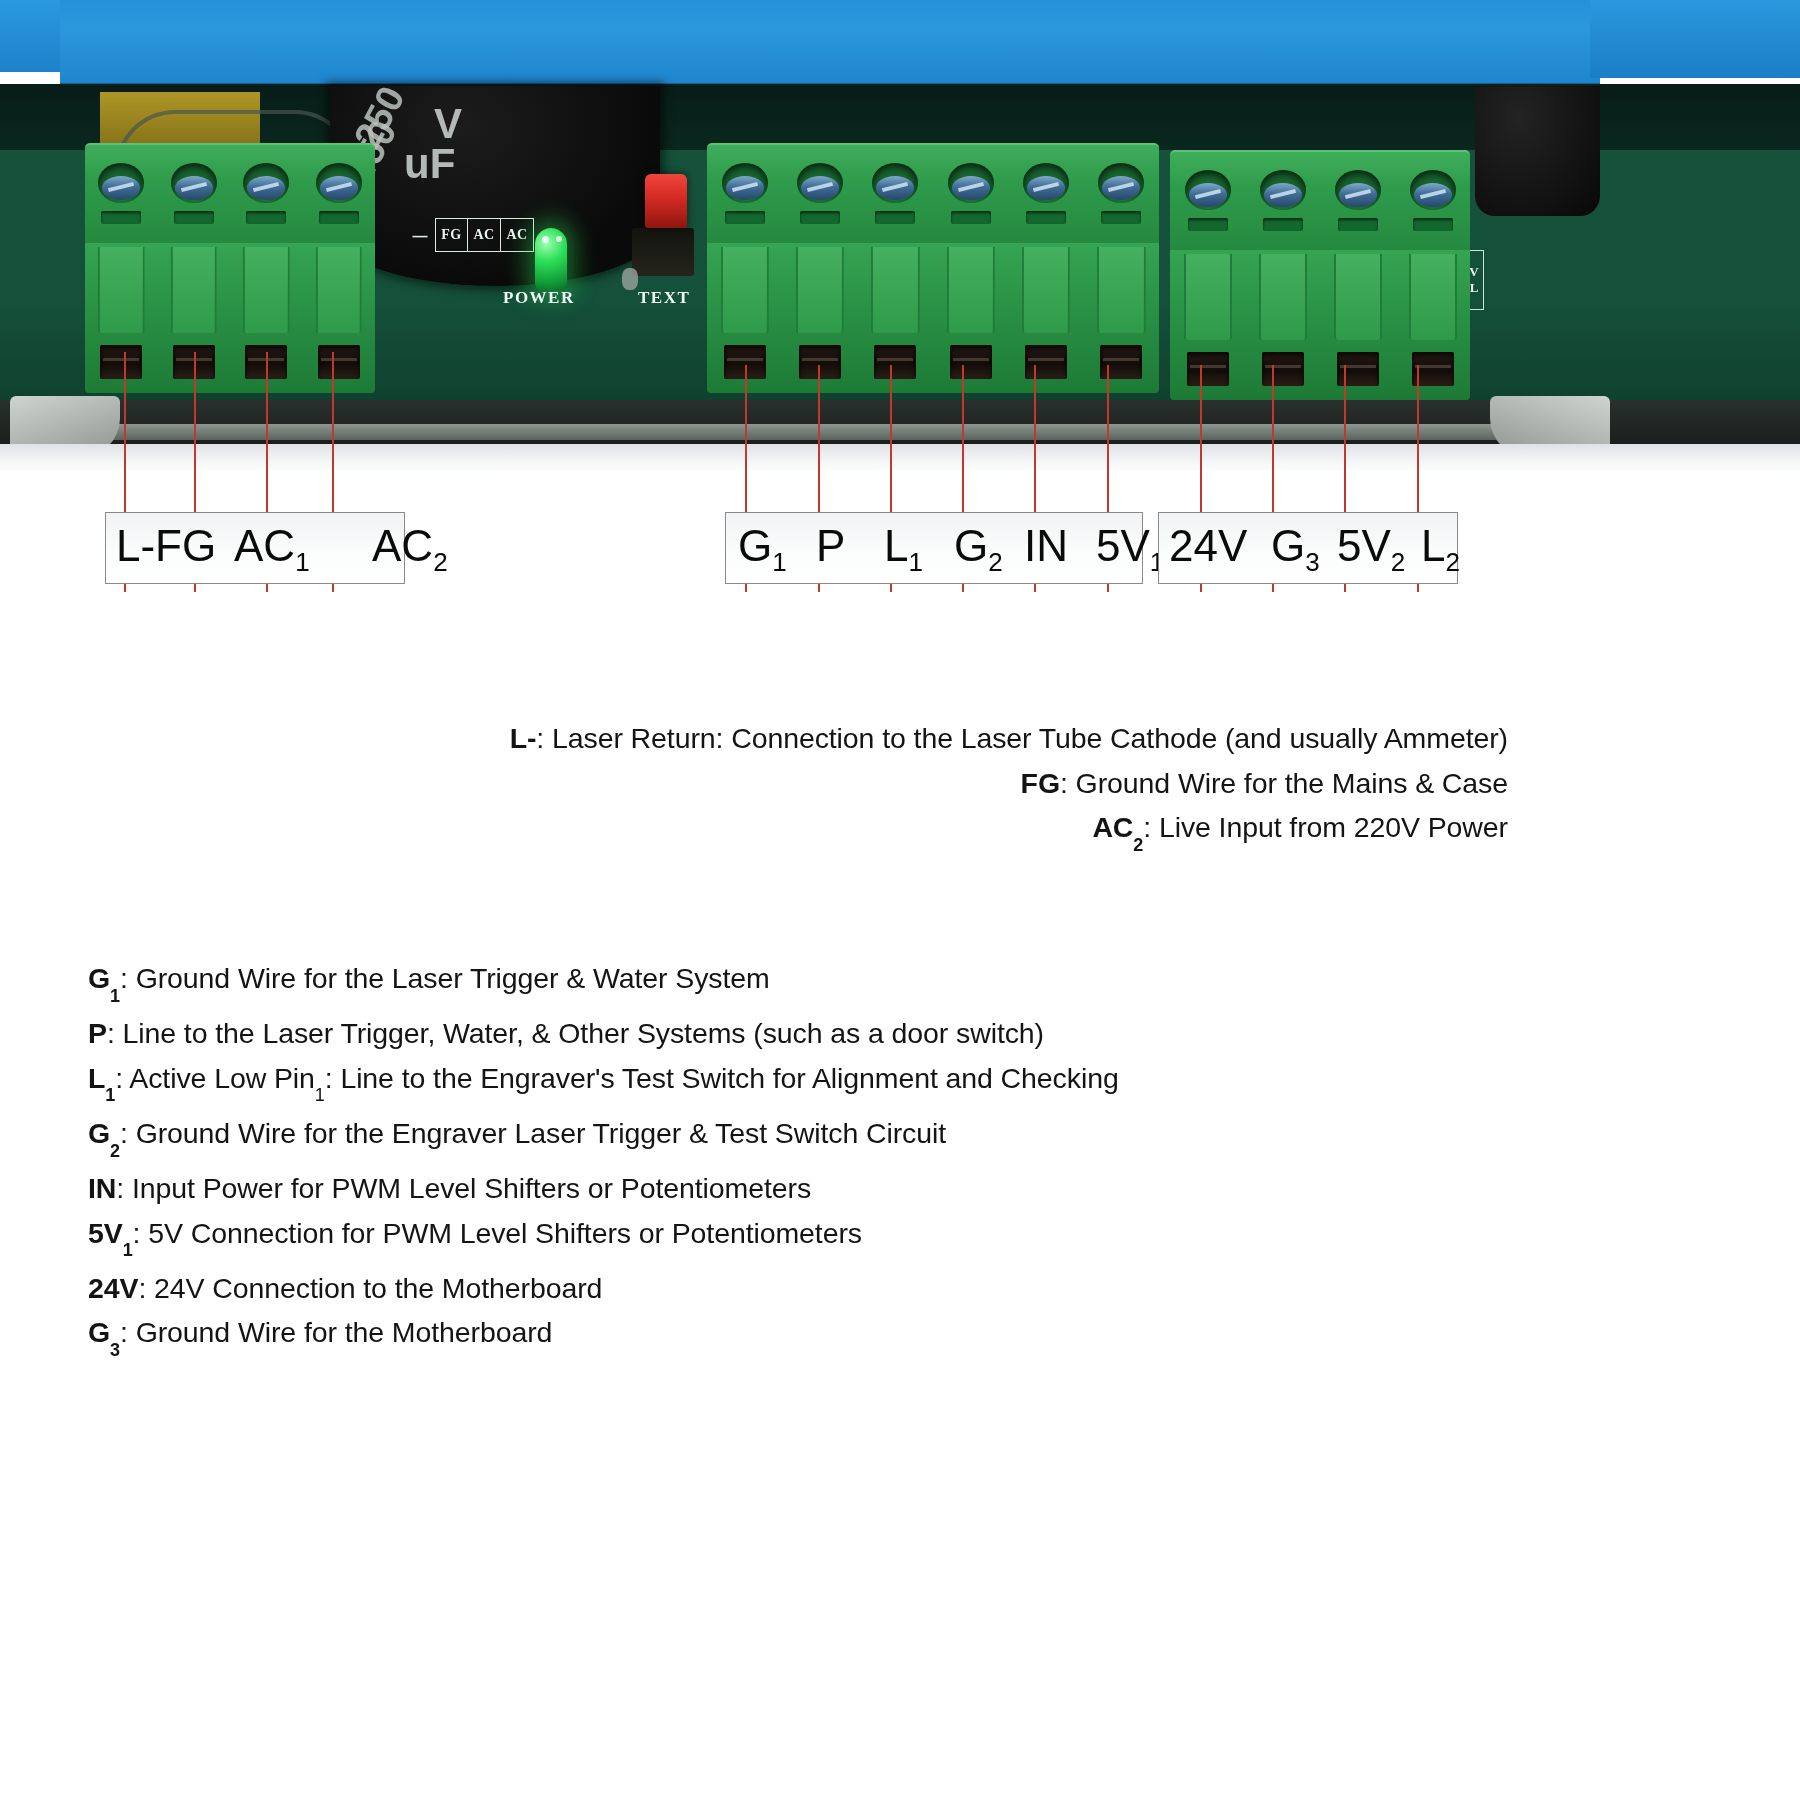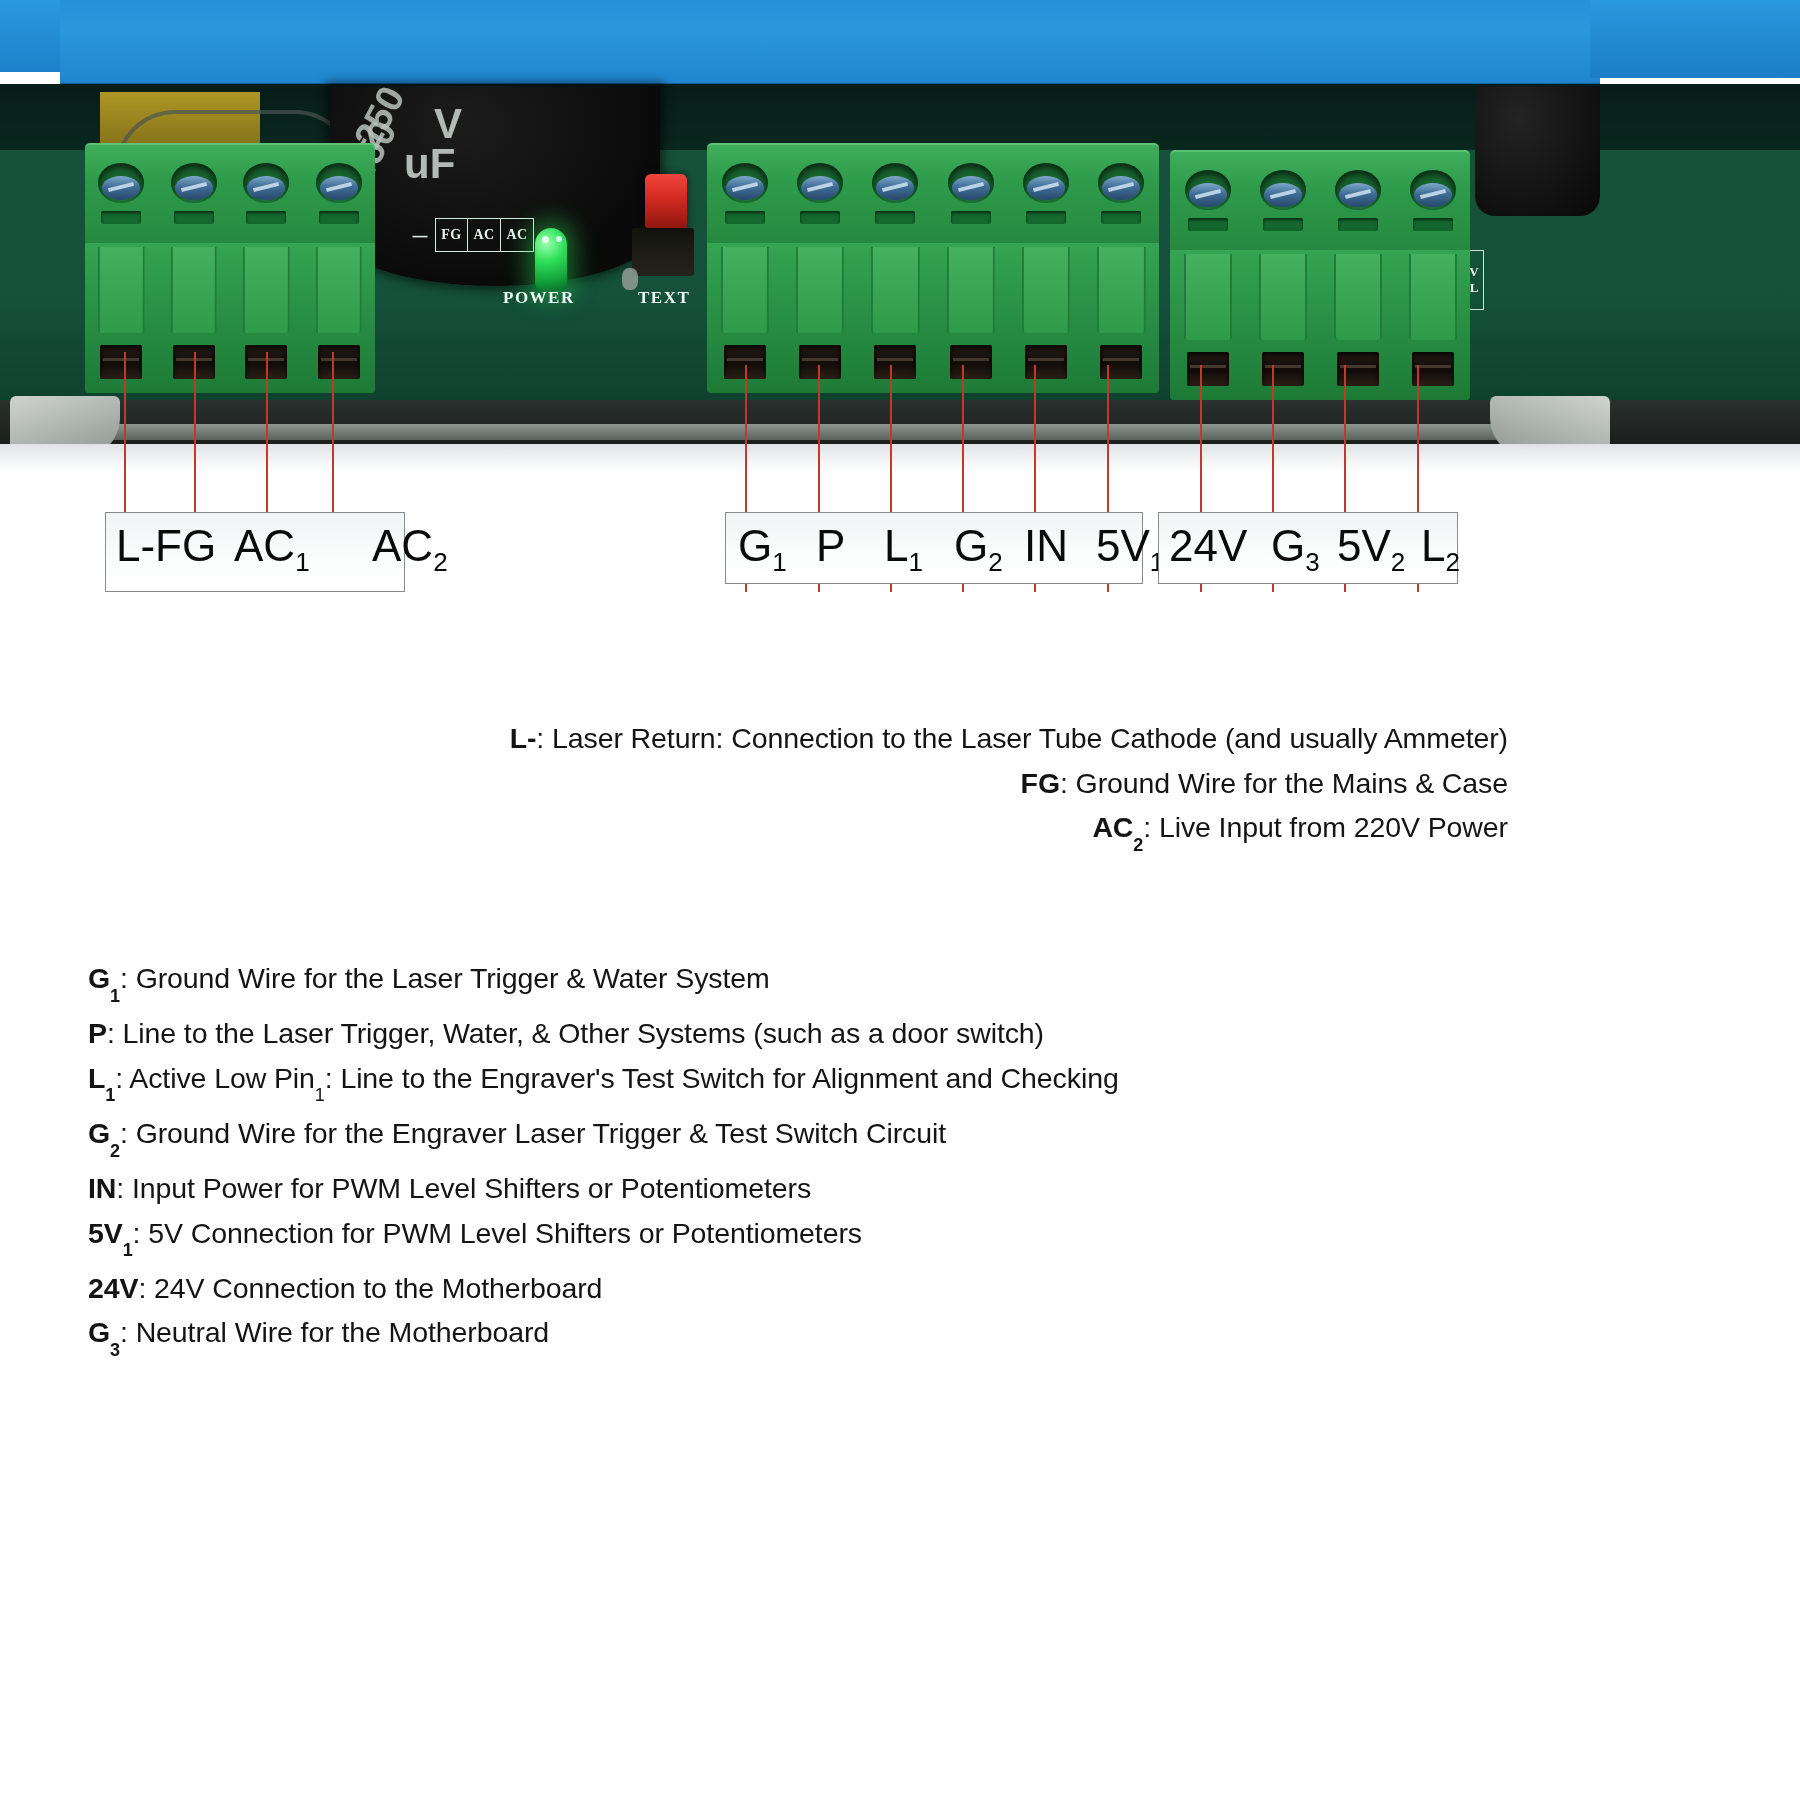--- a/index.html
+++ b/index.html
@@ -505,21 +505,21 @@
 <div class="leader" style="left:890px; top:365px; height:227px;"></div>
 <div class="leader" style="left:962px; top:365px; height:227px;"></div>
 <div class="leader" style="left:1034px; top:365px; height:227px;"></div>
 <div class="leader" style="left:1107px; top:365px; height:227px;"></div>
 
 <div class="leader" style="left:1200px; top:365px; height:227px;"></div>
 <div class="leader" style="left:1272px; top:365px; height:227px;"></div>
 <div class="leader" style="left:1344px; top:365px; height:227px;"></div>
 <div class="leader" style="left:1417px; top:365px; height:227px;"></div>
 
-<div class="labelbox" style="left:105px; top:512px; width:300px; height:80px;">
+<div class="labelbox" style="left:105px; top:512px; width:300px; height:72px;">
   <span class="lbl" style="left:10px; top:8px;"><span>L-FG</span></span>
   <span class="lbl" style="left:128px; top:8px;"><span>AC</span><sub>1</sub></span>
   <span class="lbl" style="left:222px; top:8px;margin-left:44px;"><span>AC</span><sub>2</sub></span>
 </div>
 
 <div class="labelbox" style="left:725px; top:512px; width:418px; height:72px;">
   <span class="lbl" style="left:12px; top:8px;"><span>G</span><sub>1</sub></span>
   <span class="lbl" style="left:90px; top:8px;"><span>P</span></span>
   <span class="lbl" style="left:158px; top:8px;"><span>L</span><sub>1</sub></span>
   <span class="lbl" style="left:228px; top:8px;"><span>G</span><sub>2</sub></span>
@@ -540,14 +540,14 @@
     <div class="dline"><span class="dkey">AC<sub>2</sub></span><span class="dbody">: Live Input from 220V Power</span></div>
   </div>
 <div id="desc2">
     <div class="dline"><span class="dkey">G<sub>1</sub></span><span class="dbody">: Ground Wire for the Laser Trigger &amp; Water System</span></div>
     <div class="dline"><span class="dkey">P</span><span class="dbody">: Line to the Laser Trigger, Water, &amp; Other Systems (such as a door switch)</span></div>
     <div class="dline"><span class="dkey">L<sub>1</sub></span><span class="dbody">: Active Low Pin<sub>1</sub>: Line to the Engraver's Test Switch for Alignment and Checking</span></div>
     <div class="dline"><span class="dkey">G<sub>2</sub></span><span class="dbody">: Ground Wire for the Engraver Laser Trigger &amp; Test Switch Circuit</span></div>
     <div class="dline"><span class="dkey">IN</span><span class="dbody">: Input Power for PWM Level Shifters or Potentiometers</span></div>
     <div class="dline"><span class="dkey">5V<sub>1</sub></span><span class="dbody">: 5V Connection for PWM Level Shifters or Potentiometers</span></div>
     <div class="dline"><span class="dkey">24V</span><span class="dbody">: 24V Connection to the Motherboard</span></div>
-    <div class="dline"><span class="dkey">G<sub>3</sub></span><span class="dbody">: Neutral Wire for the Motherboard</span></div>
+    <div class="dline"><span class="dkey">G<sub>3</sub></span><span class="dbody">: Ground Wire for the Motherboard</span></div>
   </div>
 
 </body></html>

